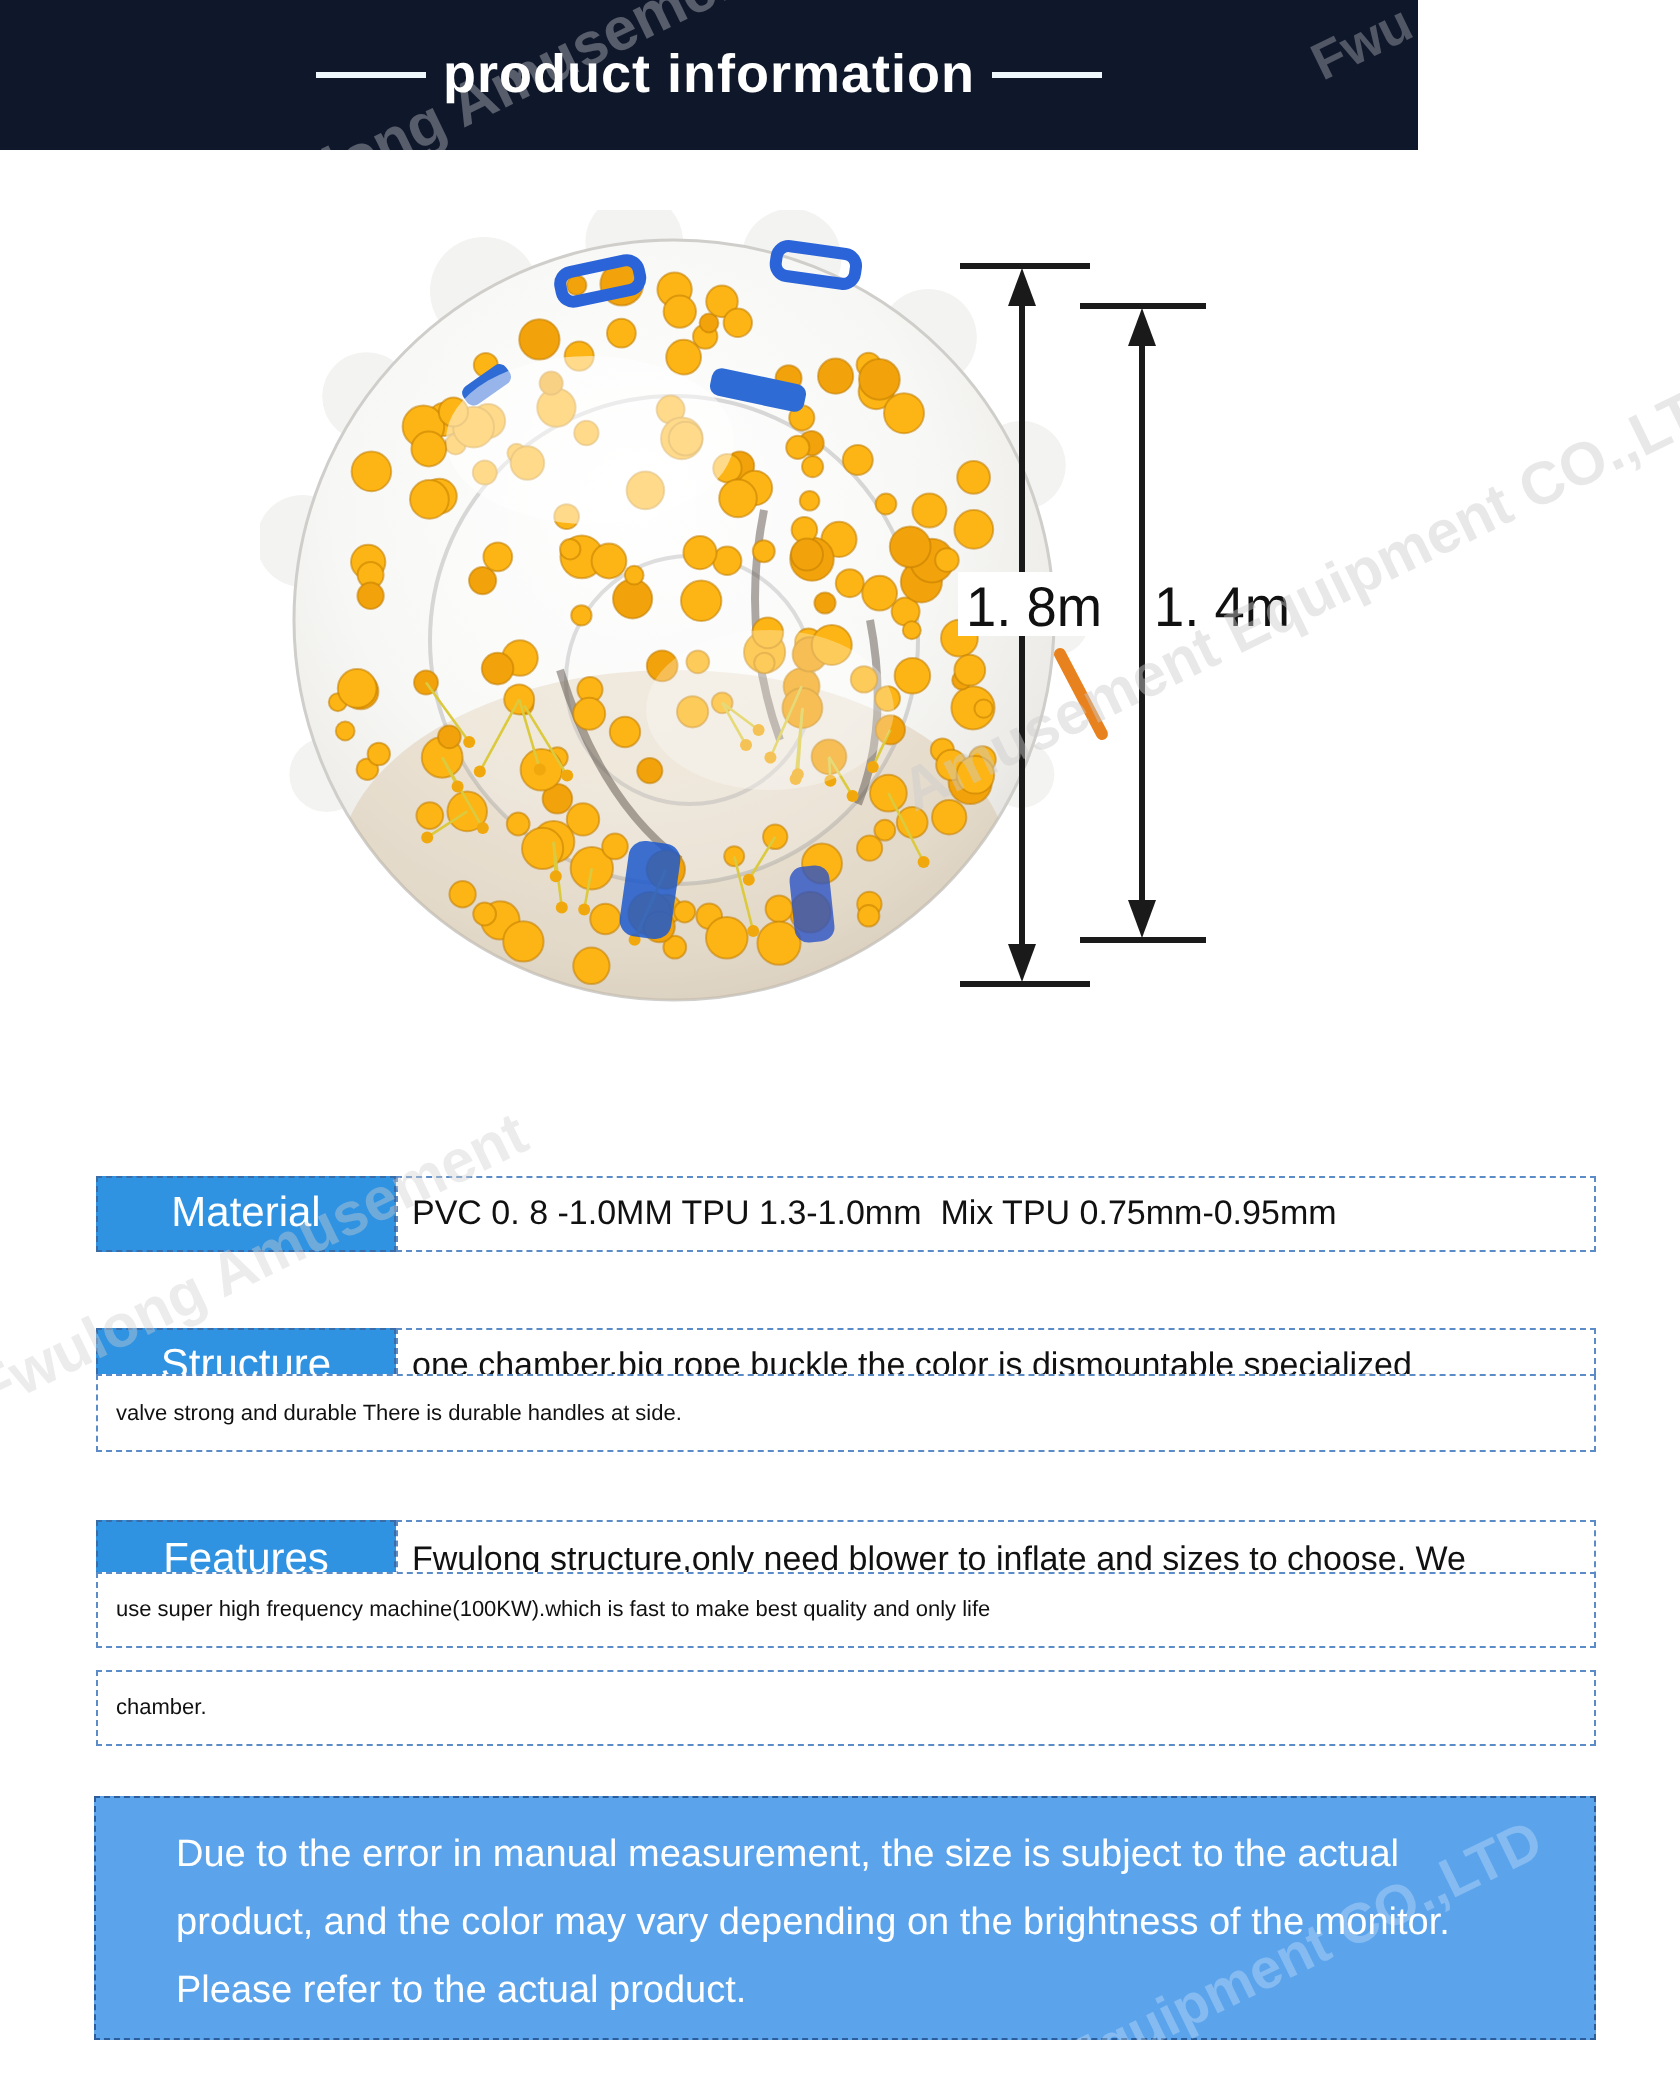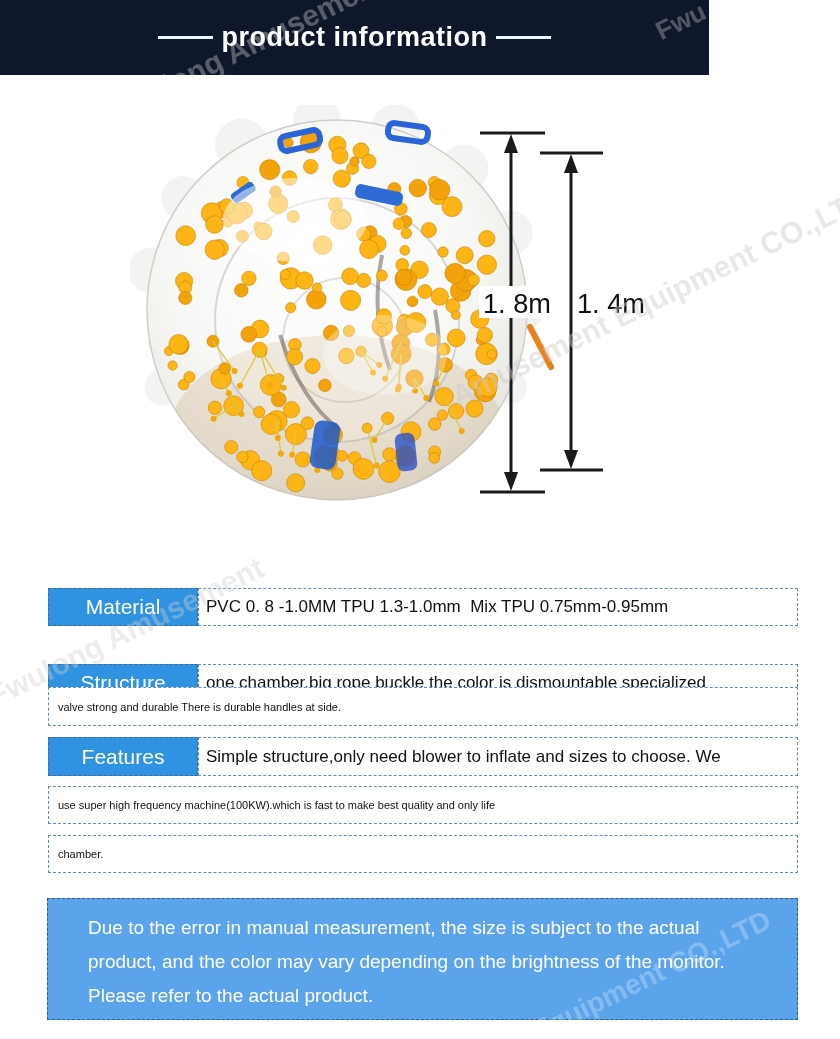--- a/index.html
+++ b/index.html
@@ -344,22 +344,22 @@
 
   <div class="trow" style="top:588px">
     <div class="cell-label">Material</div>
     <div class="cell-value">PVC 0. 8 -1.0MM TPU 1.3-1.0mm  Mix TPU 0.75mm-0.95mm</div>
   </div>
   <div class="trow" style="top:664px">
     <div class="cell-label">Structure</div>
     <div class="cell-value">one chamber,big rope buckle the color is dismountable specialized</div>
   </div>
   <div class="row-cont" style="top:687px">valve strong and durable There is durable handles at side.</div>
-  <div class="trow" style="top:737px;height:39px">
+  <div class="trow" style="top:760px;height:39px">
     <div class="cell-label">Features</div>
-    <div class="cell-value">Simple structure,only need blower to inflate and sizes to choose. We</div>
+    <div class="cell-value">Fwulong structure,only need blower to inflate and sizes to choose. We</div>
   </div>
   <div class="row-cont" style="top:786px;height:38px">use super high frequency machine(100KW).which is fast to make best quality and only life</div>
   <div class="row-cont" style="top:835px;height:38px">chamber.</div>
 
   <div class="note">Due to the error in manual measurement, the size is subject to the actual product, and the color may vary depending on the brightness of the monitor. Please refer to the actual product.</div>
 
 </div>
 
 </body></html>

